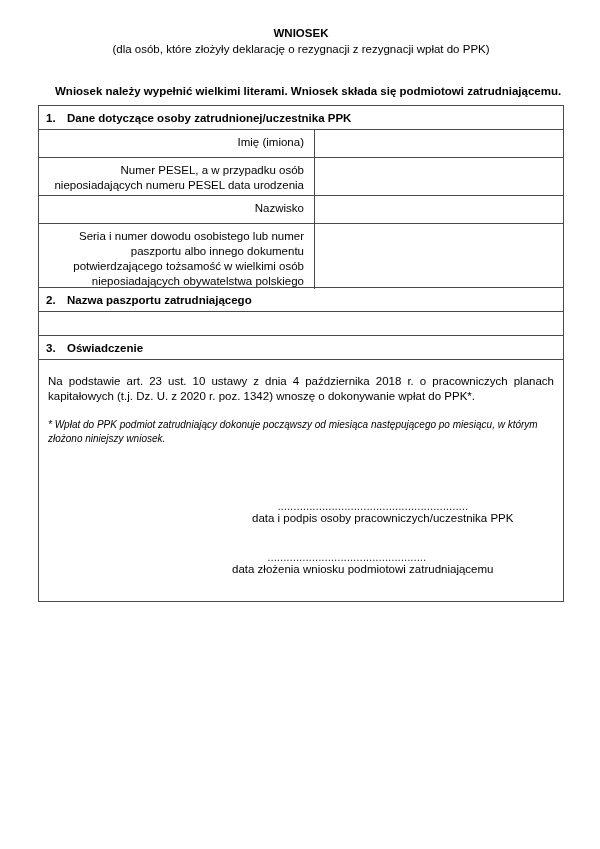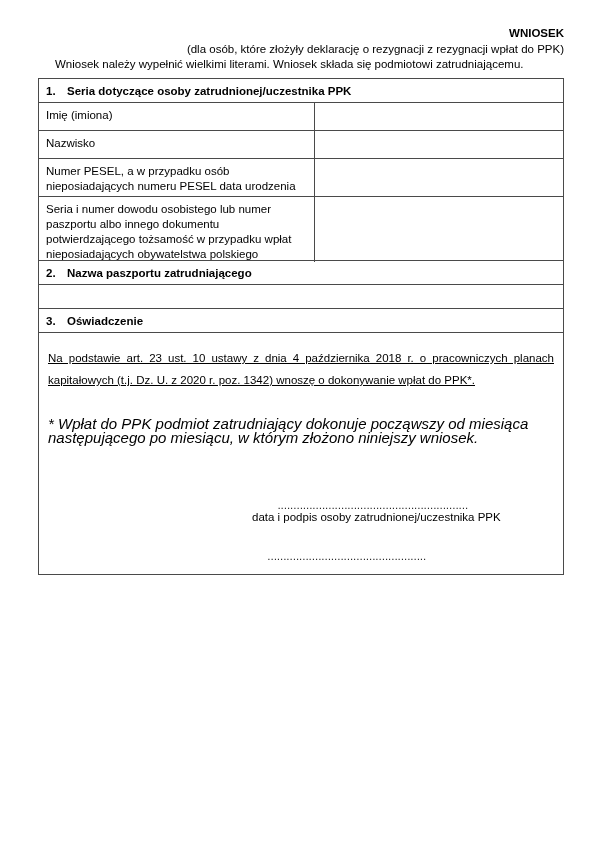--- a/index.html
+++ b/index.html
@@ -14,30 +14,32 @@
     color: #000000;
     overflow: hidden;
   }
   .page {
     box-sizing: border-box;
     width: 600px;
     height: 849px;
     padding: 25px 36px 0 38px;
   }
   .title-block {
-    text-align: right;
+    text-align: center;
     font-size: 11.5px;
     line-height: 16px;
   }
   .title-line-bold { font-weight: bold; }
   .title-line-normal { font-weight: normal; }
   .intro {
+    margin-top: 27px;
     padding-left: 17px;
     font-size: 11.5px;
     line-height: 14px;
+    font-weight: bold;
   }
   .form-box {
     margin-top: 7px;
     border: 1px solid #4a4a4a;
   }
   .sec-header {
     display: flex;
     align-items: center;
     height: 23px;
     font-weight: bold;
@@ -46,20 +48,21 @@
     border-bottom: 1px solid #4a4a4a;
   }
   .sec-num {
     width: 21px;
     flex: 0 0 21px;
   }
   .field-row {
     display: grid;
     grid-template-columns: 276px 1fr;
     border-bottom: 1px solid #4a4a4a;
+    text-align: right;
   }
   .field-label {
     padding: 5px 10px 0 7px;
     font-size: 11.5px;
     line-height: 15px;
     border-right: 1px solid #4a4a4a;
   }
   .field-value { }
   .row-h27 { height: 27px; }
   .row-h37 { height: 37px; }
@@ -68,28 +71,27 @@
     height: 23px;
     border-bottom: 1px solid #4a4a4a;
   }
   .content-area {
     box-sizing: border-box;
     height: 241px;
     padding: 14px 9px 0 9px;
   }
   .declaration {
     font-size: 11.5px;
-    line-height: 22px;
+    line-height: 15px;
     text-align: justify;
-    text-decoration: underline;
   }
   .footnote {
-    margin-top: 26px;
+    margin-top: 14px;
     font-style: italic;
-    font-size: 15px;
+    font-size: 10px;
     line-height: 14px;
   }
   .sig-block-1 {
     margin: 56px 60px 0 auto;
     width: 242px;
     text-align: center;
   }
   .sig-block-2 {
     margin: 27px 92px 0 auto;
     width: 230px;
@@ -117,40 +119,40 @@
     <div class="title-line-bold">WNIOSEK</div>
     <div class="title-line-normal">(dla osób, które złożyły deklarację o rezygnacji z rezygnacji wpłat do PPK)</div>
   </div>
 
   <div class="intro">Wniosek należy wypełnić wielkimi literami. Wniosek składa się podmiotowi zatrudniającemu.</div>
 
   <div class="form-box">
 
     <div class="sec-header">
       <span class="sec-num">1.</span>
-      <span>Seria dotyczące osoby zatrudnionej/uczestnika PPK</span>
+      <span>Dane dotyczące osoby zatrudnionej/uczestnika PPK</span>
     </div>
 
     <div class="field-row row-h27">
       <div class="field-label">Imię (imiona)</div>
+      <div class="field-value"></div>
+    </div>
+
+    <div class="field-row row-h37">
+      <div class="field-label">Numer PESEL, a w przypadku osób nieposiadających numeru PESEL data urodzenia</div>
       <div class="field-value"></div>
     </div>
 
     <div class="field-row row-h27">
       <div class="field-label">Nazwisko</div>
       <div class="field-value"></div>
     </div>
 
-    <div class="field-row row-h37">
-      <div class="field-label">Numer PESEL, a w przypadku osób nieposiadających numeru PESEL data urodzenia</div>
-      <div class="field-value"></div>
-    </div>
-
     <div class="field-row row-h63">
-      <div class="field-label">Seria i numer dowodu osobistego lub numer paszportu albo innego dokumentu potwierdzającego tożsamość w przypadku wpłat nieposiadających obywatelstwa polskiego</div>
+      <div class="field-label">Seria i numer dowodu osobistego lub numer paszportu albo innego dokumentu potwierdzającego tożsamość w wielkimi osób nieposiadających obywatelstwa polskiego</div>
       <div class="field-value"></div>
     </div>
 
     <div class="sec-header">
       <span class="sec-num">2.</span>
       <span>Nazwa paszportu zatrudniającego</span>
     </div>
 
     <div class="empty-row"></div>
 
@@ -158,23 +160,24 @@
       <span class="sec-num">3.</span>
       <span>Oświadczenie</span>
     </div>
 
     <div class="content-area">
       <div class="declaration">Na podstawie art. 23 ust. 10 ustawy z dnia 4 października 2018 r. o pracowniczych planach kapitałowych (t.j. Dz. U. z 2020 r. poz. 1342) wnoszę o dokonywanie wpłat do PPK*.</div>
       <div class="footnote">* Wpłat do PPK podmiot zatrudniający dokonuje począwszy od miesiąca następującego po miesiącu, w którym złożono niniejszy wniosek.</div>
 
       <div class="sig-block-1">
         <div class="sig-dots">............................................................</div>
-        <div class="sig-label">data i podpis osoby zatrudnionej/uczestnika PPK</div>
+        <div class="sig-label">data i podpis osoby pracowniczych/uczestnika PPK</div>
       </div>
 
       <div class="sig-block-2">
         <div class="sig-dots">..................................................</div>
+        <div class="sig-label">data złożenia wniosku podmiotowi zatrudniającemu</div>
       </div>
     </div>
 
   </div>
 
 </div>
 
 </body></html>

